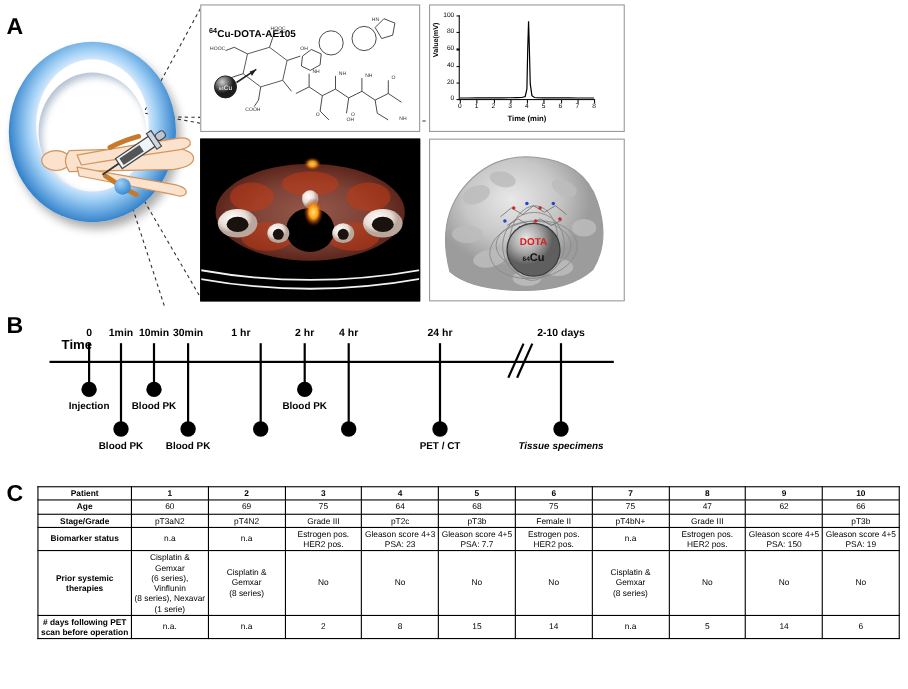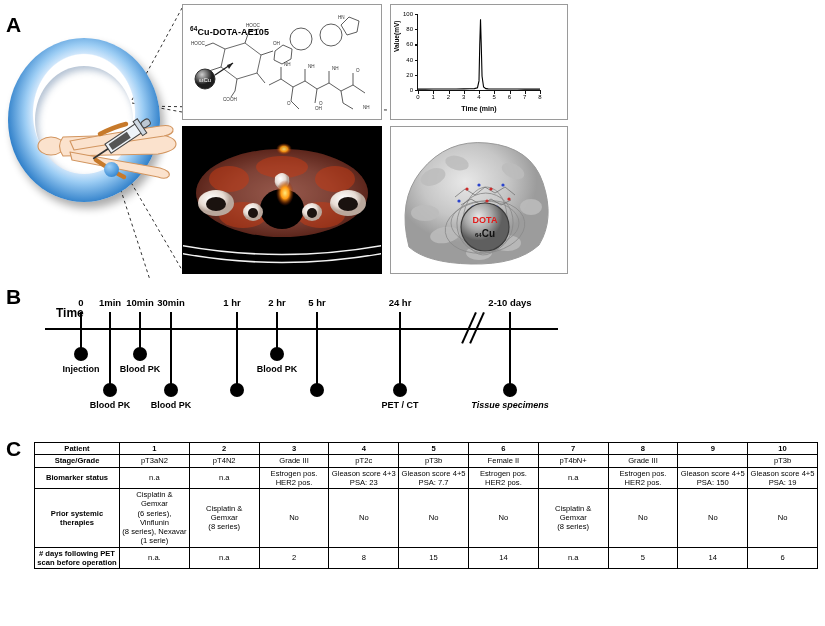--- a/index.html
+++ b/index.html
@@ -310,28 +310,28 @@
       <div class="elab" style="left: 110px; top: 116px;">Blood PK</div>
       <div class="tick-up" style="left: 138.7px; top: 28px; height: 42px;"></div>
       <div class="tlab" style="left: 140px; top: 13px;">10min</div>
       <div class="dot" style="left: 140px; top: 63px;"></div>
       <div class="elab" style="left: 140px; top: 80px;">Blood PK</div>
       <div class="tick-up" style="left: 169.7px; top: 28px; height: 78px;"></div>
       <div class="tlab" style="left: 171px; top: 13px;">30min</div>
       <div class="dot" style="left: 171px; top: 99px;"></div>
       <div class="elab" style="left: 171px; top: 116px;">Blood PK</div>
       <div class="tick-up" style="left: 235.7px; top: 28px; height: 78px;"></div>
-      <div class="tlab" style="left: 232px; top: 13px;">1 hr</div>
+      <div class="tlab" style="left: 219px; top: 13px;">1 hr</div>
       <div class="dot" style="left: 237px; top: 99px;"></div>
       <div class="tick-up" style="left: 275.7px; top: 28px; height: 42px;"></div>
       <div class="tlab" style="left: 277px; top: 13px; text-align: center;">2 hr</div>
       <div class="dot" style="left: 277px; top: 63px;"></div>
       <div class="elab" style="left: 277px; top: 80px;">Blood PK</div>
       <div class="tick-up" style="left: 315.7px; top: 28px; height: 78px;"></div>
-      <div class="tlab" style="left: 317px; top: 13px;">5 hr</div>
+      <div class="tlab" style="left: 317px; top: 13px;">4 hr</div>
       <div class="dot" style="left: 317px; top: 99px;"></div>
       <div class="tick-up" style="left: 398.7px; top: 28px; height: 78px;"></div>
       <div class="tlab" style="left: 400px; top: 13px;">24 hr</div>
       <div class="dot" style="left: 400px; top: 99px;"></div>
       <div class="elab" style="left: 400px; top: 116px;">PET / CT</div>
       <div class="tick-up" style="left: 508.7px; top: 28px; height: 78px;"></div>
       <div class="tlab" style="left: 510px; top: 13px;">2-10 days</div>
       <div class="dot" style="left: 510px; top: 99px;"></div>
       <div class="elab" style="left: 510px; top: 116px; font-style: italic;">Tissue specimens</div>
       <div class="brk" style="left: 468px; top: 27px;"></div>
@@ -354,20 +354,33 @@
           <td class="cellmulti">3</td>
           <td class="cellmulti">4</td>
           <td class="cellmulti">5</td>
           <td class="cellmulti">6</td>
           <td class="cellmulti">7</td>
           <td class="cellmulti">8</td>
           <td class="cellmulti">9</td>
           <td class="cellmulti">10</td>
         </tr>
         <tr>
+          <td class="rh cellmulti">Age</td>
+          <td class="cellmulti">60</td>
+          <td class="cellmulti">69</td>
+          <td class="cellmulti">75</td>
+          <td class="cellmulti">64</td>
+          <td class="cellmulti">68</td>
+          <td class="cellmulti">75</td>
+          <td class="cellmulti">75</td>
+          <td class="cellmulti">47</td>
+          <td class="cellmulti">62</td>
+          <td class="cellmulti">66</td>
+        </tr>
+        <tr>
           <td class="rh cellmulti">Stage/Grade</td>
           <td class="cellmulti">pT3aN2</td>
           <td class="cellmulti">pT4N2</td>
           <td class="cellmulti">Grade III</td>
           <td class="cellmulti">pT2c</td>
           <td class="cellmulti">pT3b</td>
           <td class="cellmulti">Female II</td>
           <td class="cellmulti">pT4bN+</td>
           <td class="cellmulti">Grade III</td>
           <td class="cellmulti"></td>

